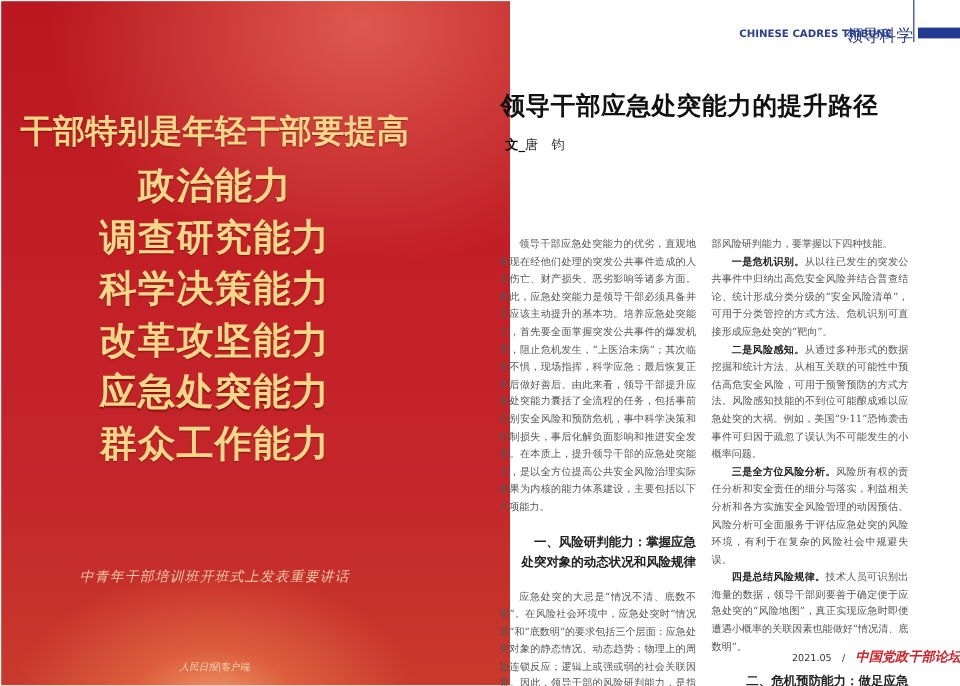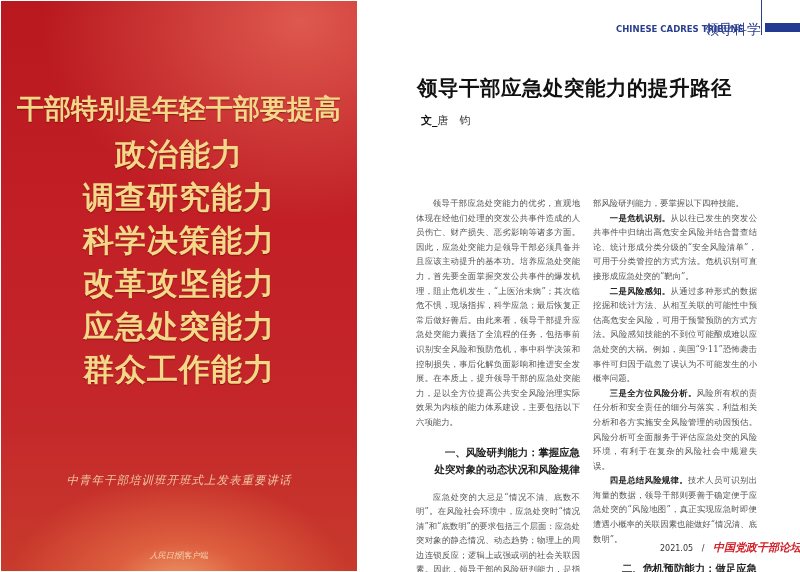--- a/index.html
+++ b/index.html
@@ -1,18 +1,18 @@
 <!DOCTYPE html>
 <html><head>
 <meta charset="utf-8">
 <style>
   html, body { margin:0; padding:0; }
   body { width:800px; height:572px; background:#ffffff; position:relative; overflow:hidden;
          font-family:"DejaVu Sans","Liberation Sans",sans-serif; }
-  .poster { position:absolute; left:1px; top:1px; width:356px; height:570px;
+  .poster { position:absolute; left:1px; top:1px; width:424px; height:570px;
     background:
       radial-gradient(ellipse 170px 110px at 178px 585px, rgba(240,160,110,0.95) 0%, rgba(230,110,70,0.7) 40%, rgba(200,40,40,0) 100%),
       radial-gradient(ellipse 260px 200px at 300px 20px, rgba(235,110,95,0.75) 0%, rgba(200,40,40,0) 100%),
       linear-gradient(180deg, #b8181e 0%, #c22026 40%, #c4262a 70%, #c83a2c 100%);
   }
   .poster-line { position:absolute; left:0; width:356px; text-align:center; color:#f3d88a;
     font-family:"DejaVu Serif","Liberation Serif",serif; font-weight:bold; letter-spacing:1px;
     text-shadow:0 1px 1px rgba(90,0,0,0.5); white-space:nowrap; }
   .poster-line.l0 { top:90px; font-size:27px; letter-spacing:0px; }
   .poster-line.sub { font-size:31px; }

